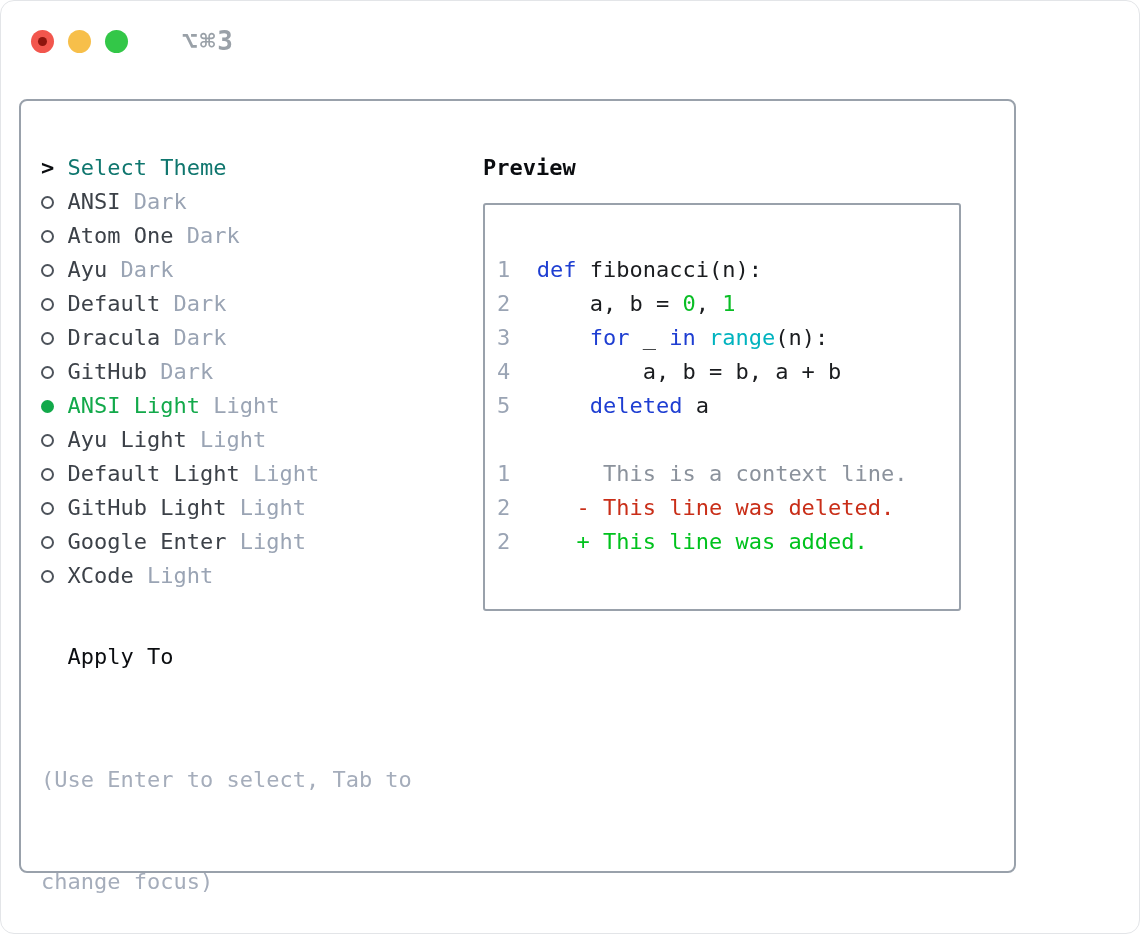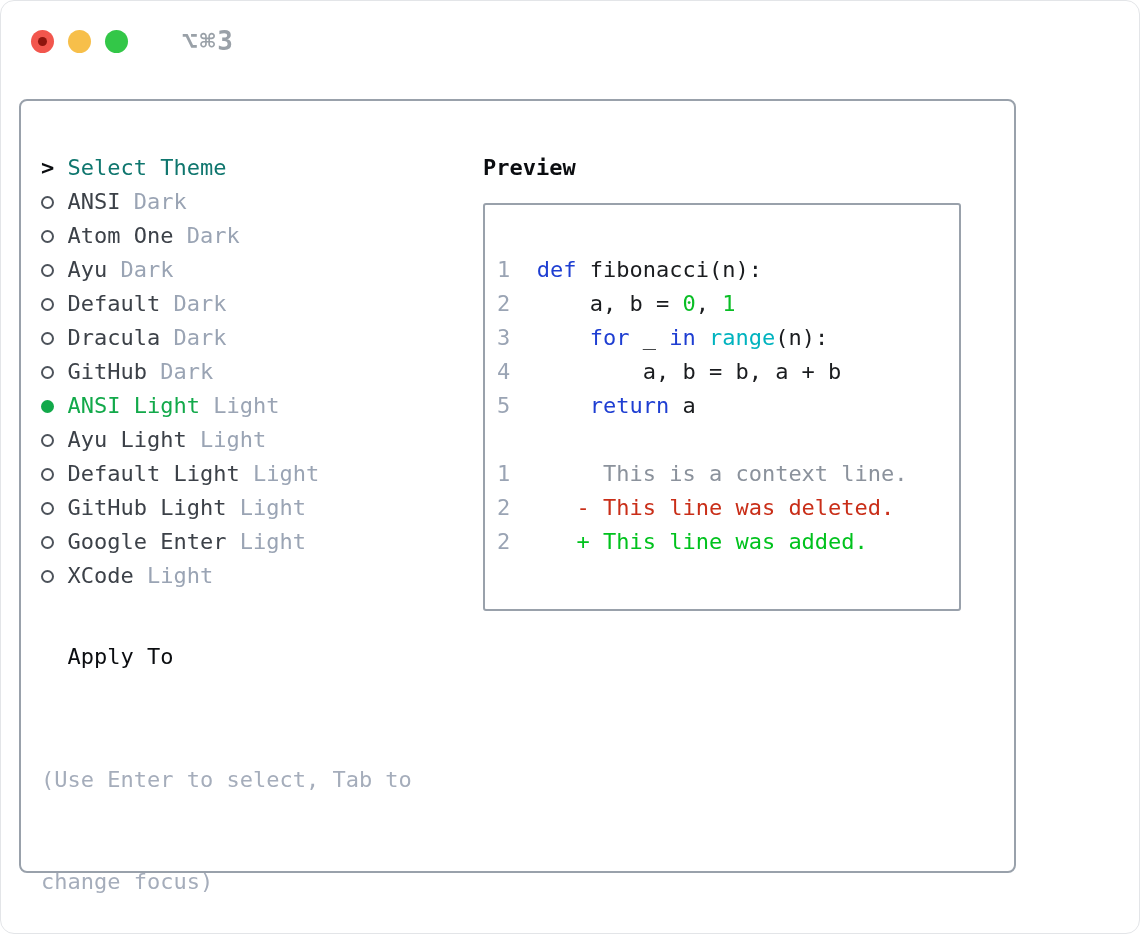--- a/index.html
+++ b/index.html
@@ -100,21 +100,21 @@
     </div>
 
     <div class="right-col">
       <div class="pv-title">Preview</div>
       <div class="pv-box">
         <div id="preview-lines">
             <div class="pline"><span class="ln">1</span><span class="codespan"><span class="tk-kw">def</span><span class="tk-pl"> fibonacci(n):</span></span></div>
             <div class="pline"><span class="ln">2</span><span class="codespan"><span class="tk-pl">    a, b = </span><span class="tk-num">0</span><span class="tk-pl">, </span><span class="tk-num">1</span></span></div>
             <div class="pline"><span class="ln">3</span><span class="codespan"><span class="tk-pl">    </span><span class="tk-kw">for</span><span class="tk-pl"> _ </span><span class="tk-kw">in</span><span class="tk-pl"> </span><span class="tk-bi">range</span><span class="tk-pl">(n):</span></span></div>
             <div class="pline"><span class="ln">4</span><span class="codespan"><span class="tk-pl">        a, b = b, a + b</span></span></div>
-            <div class="pline"><span class="ln">5</span><span class="codespan"><span class="tk-pl">    </span><span class="tk-kw">return</span><span class="tk-pl"> a</span></span></div>
+            <div class="pline"><span class="ln">5</span><span class="codespan"><span class="tk-pl">    </span><span class="tk-kw">deleted</span><span class="tk-pl"> a</span></span></div>
             <div class="pline"><span class="ln"></span><span class="codespan"></span></div>
             <div class="pline"><span class="ln">1</span><span class="codespan"><span class="tk-ctx">     This is a context line.</span></span></div>
             <div class="pline"><span class="ln">2</span><span class="codespan"><span class="tk-del">   - This line was deleted.</span></span></div>
             <div class="pline"><span class="ln">2</span><span class="codespan"><span class="tk-add">   + This line was added.</span></span></div>
           </div>
       </div>
     </div>
 
   </div>
 </div>

